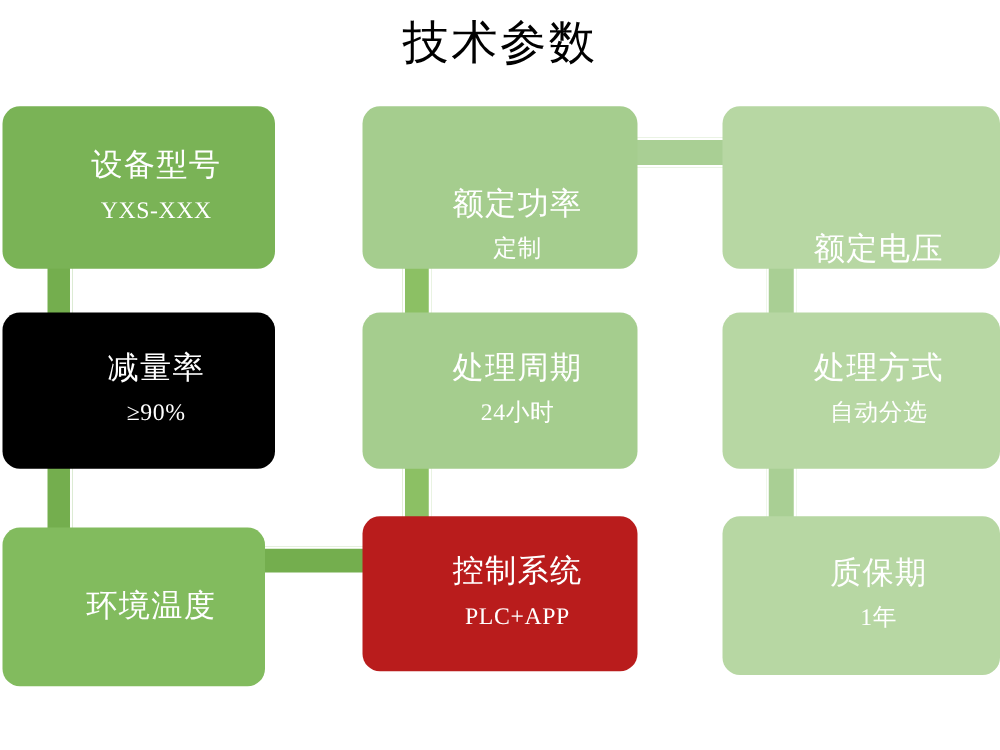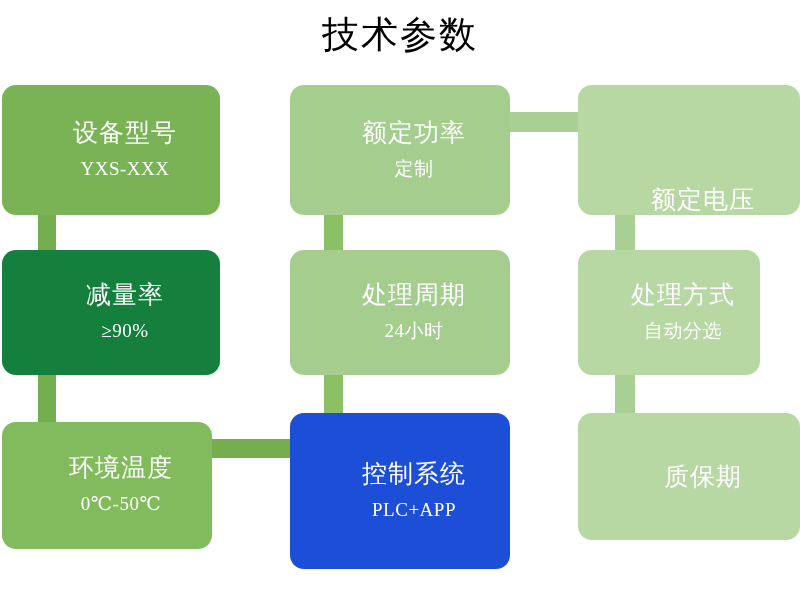--- a/index.html
+++ b/index.html
@@ -92,61 +92,61 @@
       <div class="connector" style="left: 490px; top: 110px; width: 140px; height: 24px; background: rgb(169, 207, 148);"></div>
       <div class="connector" style="left: 196px; top: 437px; width: 140px; height: 23px; background: rgb(116, 174, 78);"></div>
     </div>
   <div id="card-layer">
       <div class="card" style="left: 2px; top: 85px; width: 218px; height: 130px; background: rgb(122, 179, 86);">
         <div class="c-inner">
           <div class="c-label">设备型号</div>
           <div class="c-value">YXS-XXX</div>
         </div>
       </div>
-      <div class="card" style="left: 290px; top: 85px; width: 220px; height: 130px; background: rgb(165, 205, 142);">
+      <div class="card" style="left: 290px; top: 85px; width: 220px; height: 130px; background: rgb(165, 205, 142); justify-content: flex-end;">
         <div class="c-inner">
           <div class="c-label">额定功率</div>
           <div class="c-value">定制</div>
         </div>
       </div>
       <div class="card" style="left: 578px; top: 85px; width: 222px; height: 130px; background: rgb(183, 215, 163); justify-content: flex-end;">
         <div class="c-inner">
           <div class="c-label">额定电压</div>
         </div>
       </div>
-      <div class="card" style="left: 2px; top: 250px; width: 218px; height: 125px; background: #15803d;">
+      <div class="card" style="left: 2px; top: 250px; width: 218px; height: 125px; background: #000000;">
         <div class="c-inner">
           <div class="c-label">减量率</div>
           <div class="c-value">≥90%</div>
         </div>
       </div>
       <div class="card" style="left: 290px; top: 250px; width: 220px; height: 125px; background: rgb(165, 205, 142); justify-content: center;">
         <div class="c-inner">
           <div class="c-label">处理周期</div>
           <div class="c-value">24小时</div>
         </div>
       </div>
-      <div class="card" style="left: 578px; top: 250px; width: 182px; height: 125px; background: rgb(183, 215, 163);">
+      <div class="card" style="left: 578px; top: 250px; width: 222px; height: 125px; background: rgb(183, 215, 163);">
         <div class="c-inner">
           <div class="c-label">处理方式</div>
           <div class="c-value">自动分选</div>
         </div>
       </div>
       <div class="card" style="left: 2px; top: 422px; width: 210px; height: 127px; background: rgb(130, 187, 94);">
         <div class="c-inner">
           <div class="c-label">环境温度</div>
-          <div class="c-value">0℃-50℃</div>
         </div>
       </div>
-      <div class="card" style="left: 290px; top: 413px; width: 220px; height: 156px; background: #1d4ed8;">
+      <div class="card" style="left: 290px; top: 413px; width: 220px; height: 124px; background: #b91c1c;">
         <div class="c-inner">
           <div class="c-label">控制系统</div>
           <div class="c-value">PLC+APP</div>
         </div>
       </div>
       <div class="card" style="left: 578px; top: 413px; width: 222px; height: 127px; background: rgb(183, 215, 163);">
         <div class="c-inner">
           <div class="c-label">质保期</div>
+          <div class="c-value">1年</div>
         </div>
       </div>
     </div>
 
 </div>
 
 </body></html>

